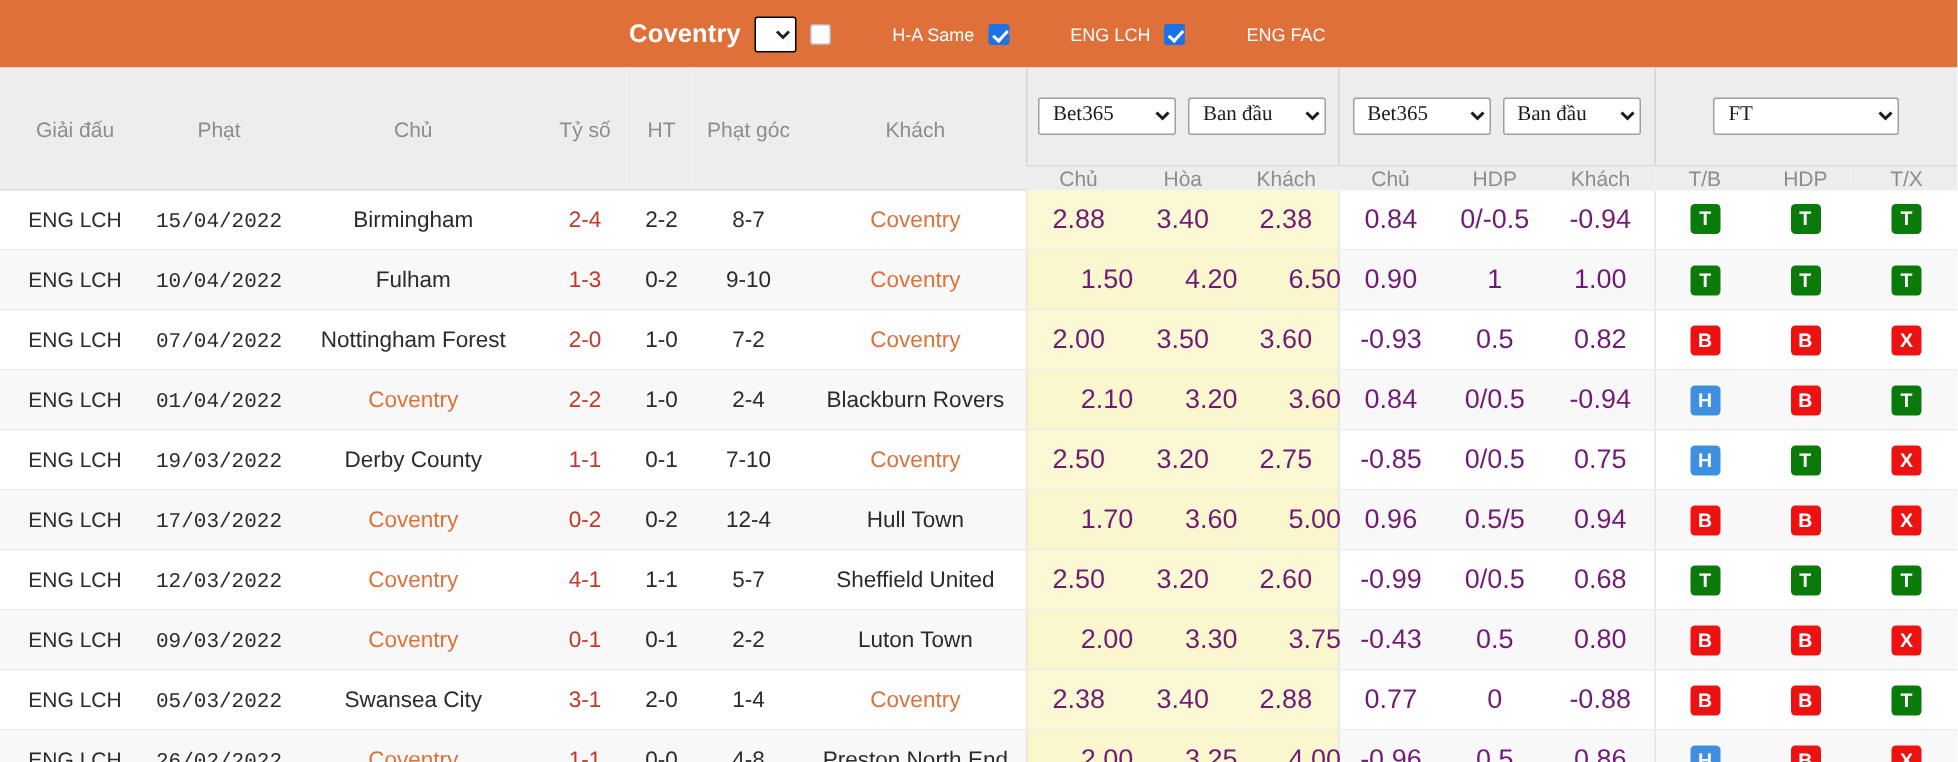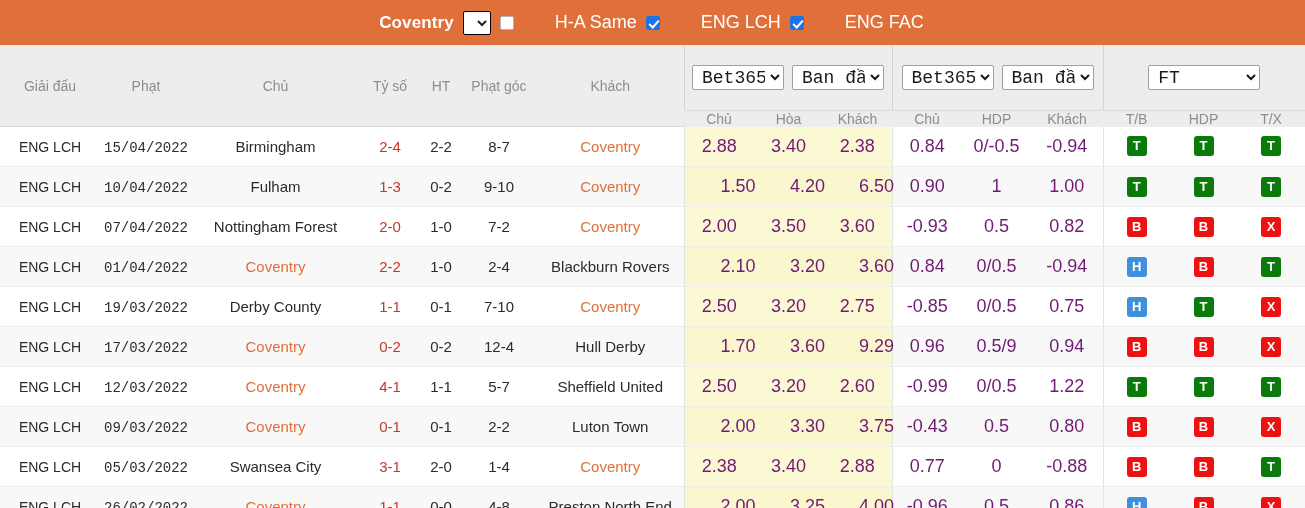--- a/index.html
+++ b/index.html
@@ -64,21 +64,21 @@
   .chk.on::after {
     content: "";
     position: absolute;
     left: 4px; top: 1px;
     width: 4px; height: 8px;
     border: solid #ffffff;
     border-width: 0 2px 2px 0;
     transform: rotate(42deg);
   }
   .chk-label {
-    font-size: 18px;
+    font-size: 12px;
     color: #ffffff;
     white-space: nowrap;
     padding-left: 35px;
   }
 
   
   table.match-table {
     border-collapse: collapse;
     width: 1305px;
     table-layout: fixed;
@@ -99,31 +99,31 @@
     border-bottom: 1px solid #dcdcdc;
   }
   .hdr-row th.sep-left { border-left: 1px solid #d3d3d3; }
   .sel-row {
     display: flex;
     align-items: center;
     justify-content: center;
     height: 30px;
   }
   select.bk-select {
-    font-family: Liberation Mono, monospace;
-    font-size: 18px;
+    font-family: Liberation Serif, serif;
+    font-size: 14px;
     color: #1a1a1a;
     background: #ffffff;
     border: 1px solid #a0a0a0;
     border-radius: 2px;
     height: 25px;
     padding: 1px 2px 2px 5px;
   }
   select.w-bk { width: 92px; }
-  select.w-ft { width: 112px; }
+  select.w-ft { width: 124px; }
 
   .subhdr-row th {
     background: #ededed;
     color: #8d8d8d;
     font-size: 14px;
     text-align: center;
   }
 
   
   .data-row td {
@@ -343,45 +343,45 @@
         <td><span class="badge g">T</span></td>
         <td><span class="badge r">X</span></td>
       </tr>
       <tr class="data-row alt">
         <td><span class="t-league">ENG LCH</span></td>
         <td><span class="t-date">17/03/2022</span></td>
         <td><span class="t-team hl">Coventry</span></td>
         <td><span class="t-score">0-2</span></td>
         <td><span class="t-ht">0-2</span></td>
         <td><span class="t-corner">12-4</span></td>
-        <td><span class="t-team">Hull Derby</span></td>
+        <td><span class="t-team">Hull Town</span></td>
         <td class="odds-cell sep-left"><span class="t-odds">1.70</span></td>
         <td class="odds-cell"><span class="t-odds">3.60</span></td>
-        <td class="odds-cell"><span class="t-odds">9.29</span></td>
+        <td class="odds-cell"><span class="t-odds">5.00</span></td>
         <td class="sep-left"><span class="t-odds">0.96</span></td>
-        <td><span class="t-odds">0.5/9</span></td>
+        <td><span class="t-odds">0.5/5</span></td>
         <td><span class="t-odds">0.94</span></td>
         <td class="sep-left"><span class="badge r">B</span></td>
         <td><span class="badge r">B</span></td>
         <td><span class="badge r">X</span></td>
       </tr>
       <tr class="data-row">
         <td><span class="t-league">ENG LCH</span></td>
         <td><span class="t-date">12/03/2022</span></td>
         <td><span class="t-team hl">Coventry</span></td>
         <td><span class="t-score">4-1</span></td>
         <td><span class="t-ht">1-1</span></td>
         <td><span class="t-corner">5-7</span></td>
         <td><span class="t-team">Sheffield United</span></td>
         <td class="odds-cell sep-left"><span class="t-odds">2.50</span></td>
         <td class="odds-cell"><span class="t-odds">3.20</span></td>
         <td class="odds-cell"><span class="t-odds">2.60</span></td>
         <td class="sep-left"><span class="t-odds">-0.99</span></td>
         <td><span class="t-odds">0/0.5</span></td>
-        <td><span class="t-odds">1.22</span></td>
+        <td><span class="t-odds">0.68</span></td>
         <td class="sep-left"><span class="badge g">T</span></td>
         <td><span class="badge g">T</span></td>
         <td><span class="badge g">T</span></td>
       </tr>
       <tr class="data-row alt">
         <td><span class="t-league">ENG LCH</span></td>
         <td><span class="t-date">09/03/2022</span></td>
         <td><span class="t-team hl">Coventry</span></td>
         <td><span class="t-score">0-1</span></td>
         <td><span class="t-ht">0-1</span></td>

